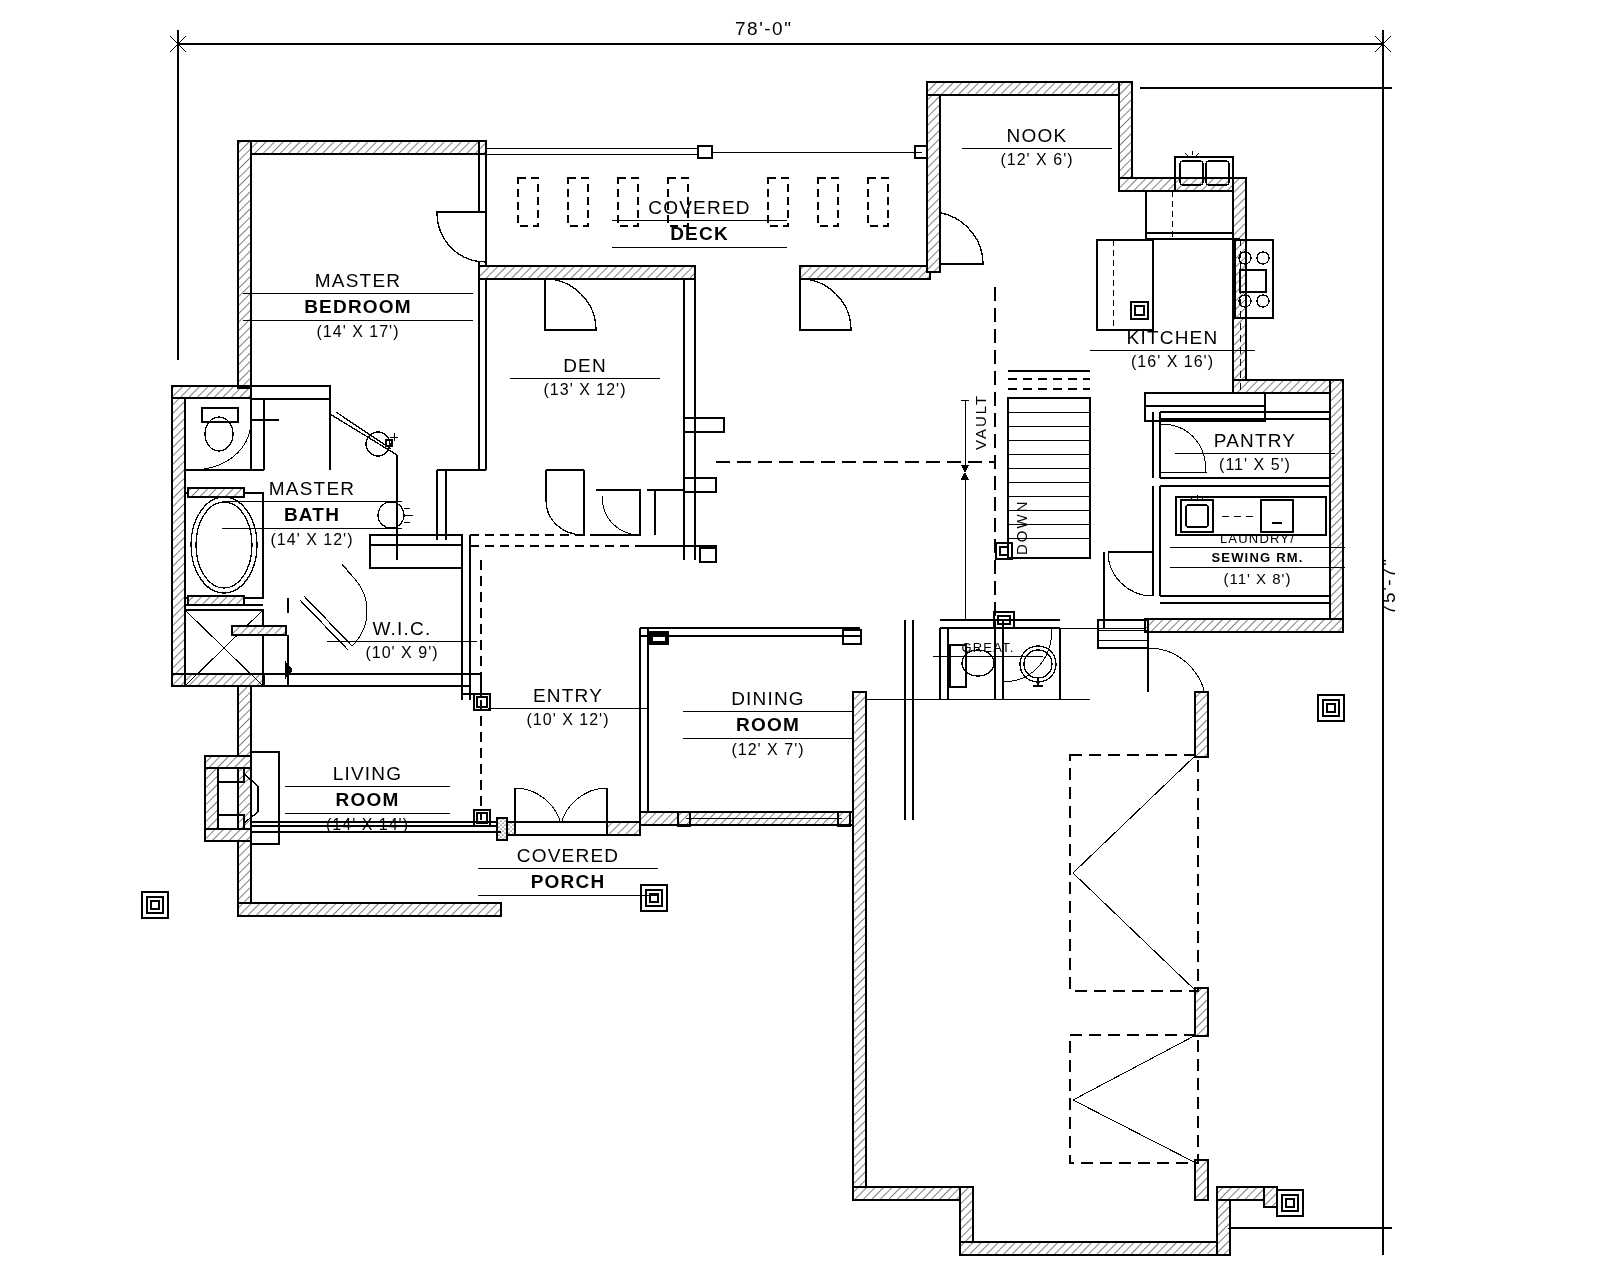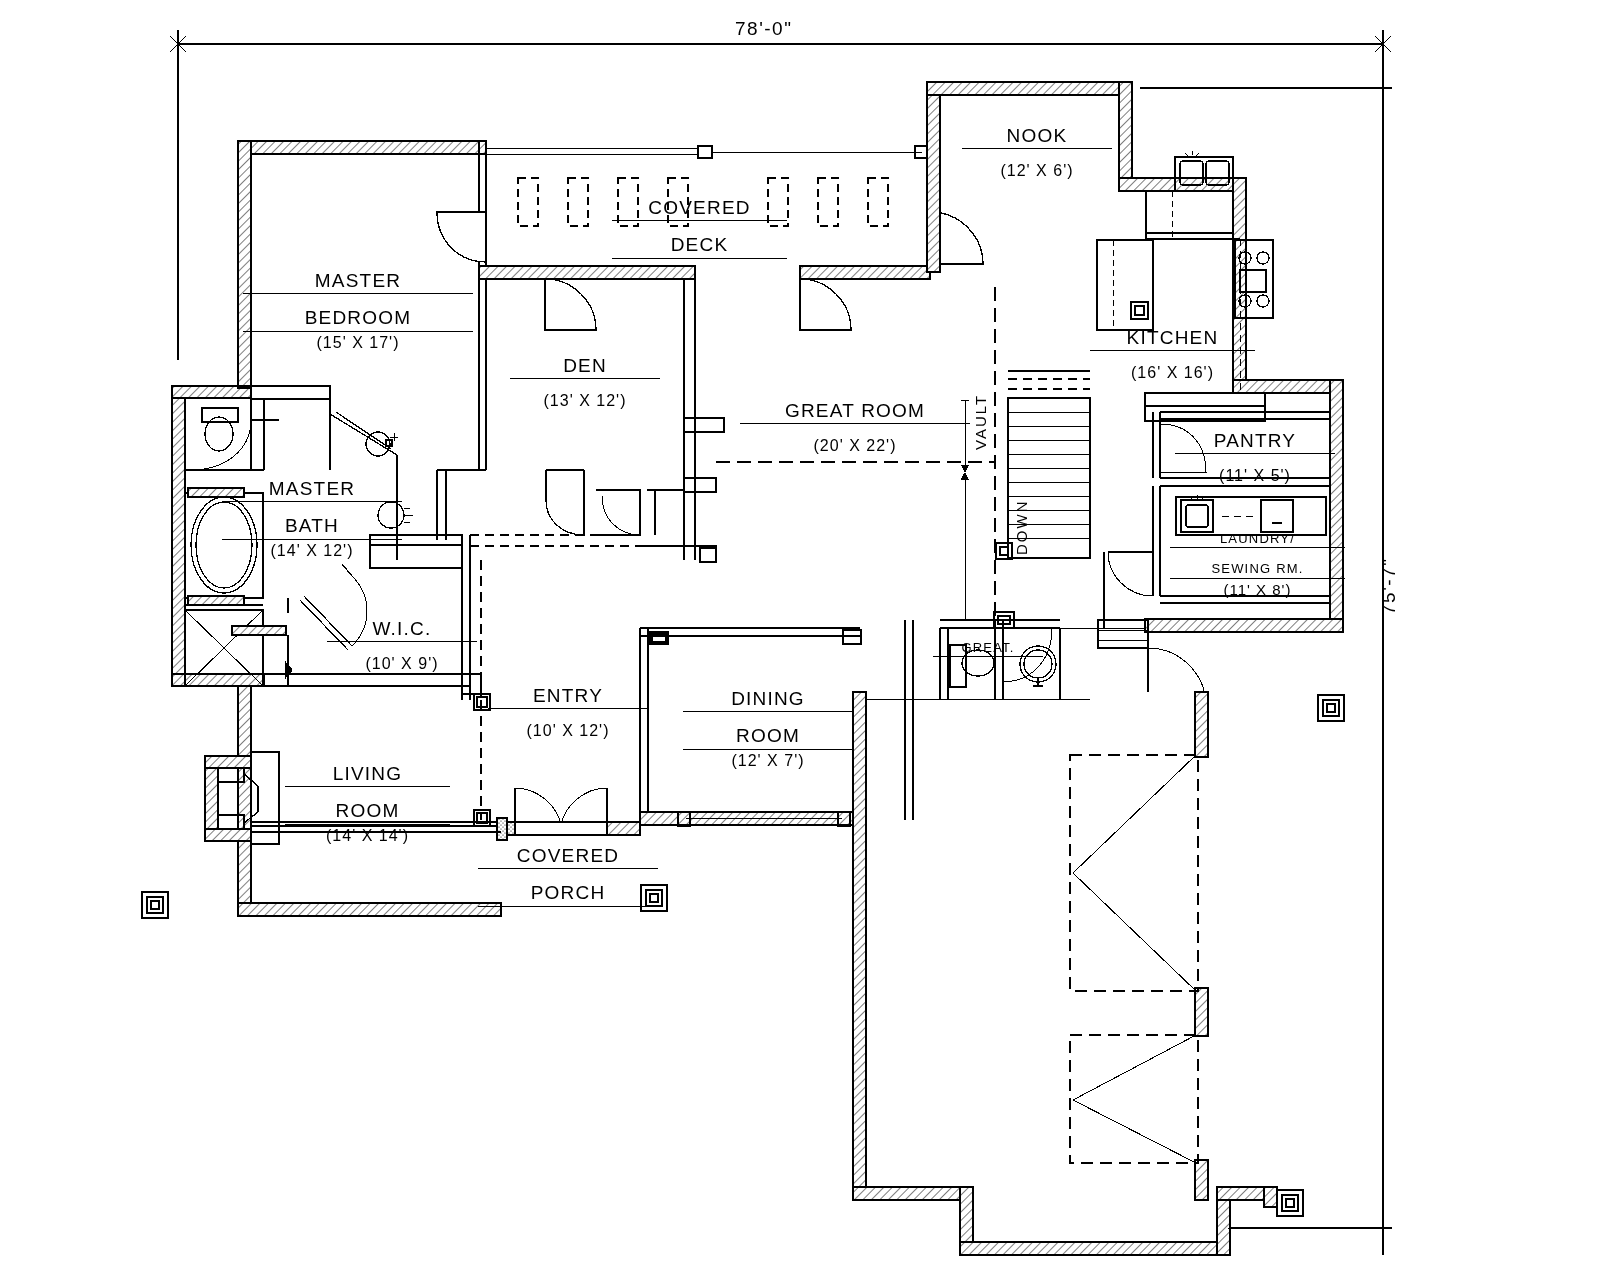--- a/index.html
+++ b/index.html
@@ -4,22 +4,22 @@
 <style>
   html,body{margin:0;padding:0;background:#ffffff;}
   body{width:1600px;height:1280px;overflow:hidden;
        font-family:"Liberation Sans", sans-serif;}
   #stage{position:relative;width:1600px;height:1280px;background:#fff;}
   svg#plan{position:absolute;left:0;top:0;width:1600px;height:1280px;}
   .lbl{position:absolute;text-align:center;color:#000;
        font-family:"Liberation Sans", sans-serif;
        letter-spacing:1.2px;line-height:1.18;white-space:nowrap;}
   .lbl .nm{display:block;font-size:19px;font-weight:400;
-           border-bottom:1.6px solid #000;padding-bottom:1px;margin-bottom:13px;}
-  .lbl .nm2{display:block;font-size:19px;font-weight:400;
+           border-bottom:1.6px solid #000;padding-bottom:1px;margin-bottom:2px;}
+  .lbl .nm2{display:block;font-size:19px;font-weight:700;
             border-bottom:1.6px solid #000;padding-bottom:1px;margin-bottom:2px;}
   .lbl .dim{display:block;font-size:16px;letter-spacing:1px;}
   .lbl.small .nm,.lbl.small .nm2{font-size:13px;}
   .lbl.small .dim{font-size:15px;}
   .dimtext{position:absolute;font-size:19px;letter-spacing:1.5px;color:#000;}
   .vtext{position:absolute;font-size:15px;letter-spacing:2px;color:#000;}
 </style>
 </head>
 <body>
 
@@ -389,21 +389,21 @@
 
     <path d="M1140 88 L1392 88" stroke-width="1"></path>
     <path d="M1228 1228 L1392 1228" stroke-width="1"></path>
 
   </g>
 </svg>
 
 <div class="lbl" style="left:243px;top:270px;width:230px;">
   <span class="nm">MASTER</span>
   <span class="nm2">BEDROOM</span>
-  <span class="dim">(15' X 17')</span>
+  <span class="dim">(14' X 17')</span>
 </div>
 
 <div class="lbl" style="left:222px;top:478px;width:180px;">
   <span class="nm">MASTER</span>
   <span class="nm2">BATH</span>
   <span class="dim">(14' X 12')</span>
 </div>
 
 <div class="lbl" style="left:327px;top:618px;width:150px;">
   <span class="nm">W.I.C.</span>
@@ -429,24 +429,20 @@
 <div class="lbl" style="left:510px;top:355px;width:150px;">
   <span class="nm">DEN</span>
   <span class="dim">(13' X 12')</span>
 </div>
 
 <div class="lbl" style="left:612px;top:197px;width:175px;">
   <span class="nm">COVERED</span>
   <span class="nm2">DECK</span>
 </div>
 
-<div class="lbl" style="left:740px;top:400px;width:230px;">
-  <span class="nm">GREAT ROOM</span>
-  <span class="dim">(20' X 22')</span>
-</div>
 
 <div class="lbl" style="left:683px;top:688px;width:170px;">
   <span class="nm">DINING</span>
   <span class="nm2">ROOM</span>
   <span class="dim">(12' X 7')</span>
 </div>
 
 <div class="lbl small" style="left:933px;top:640px;width:110px;">
   <span class="nm">GREAT.</span>
 </div>

